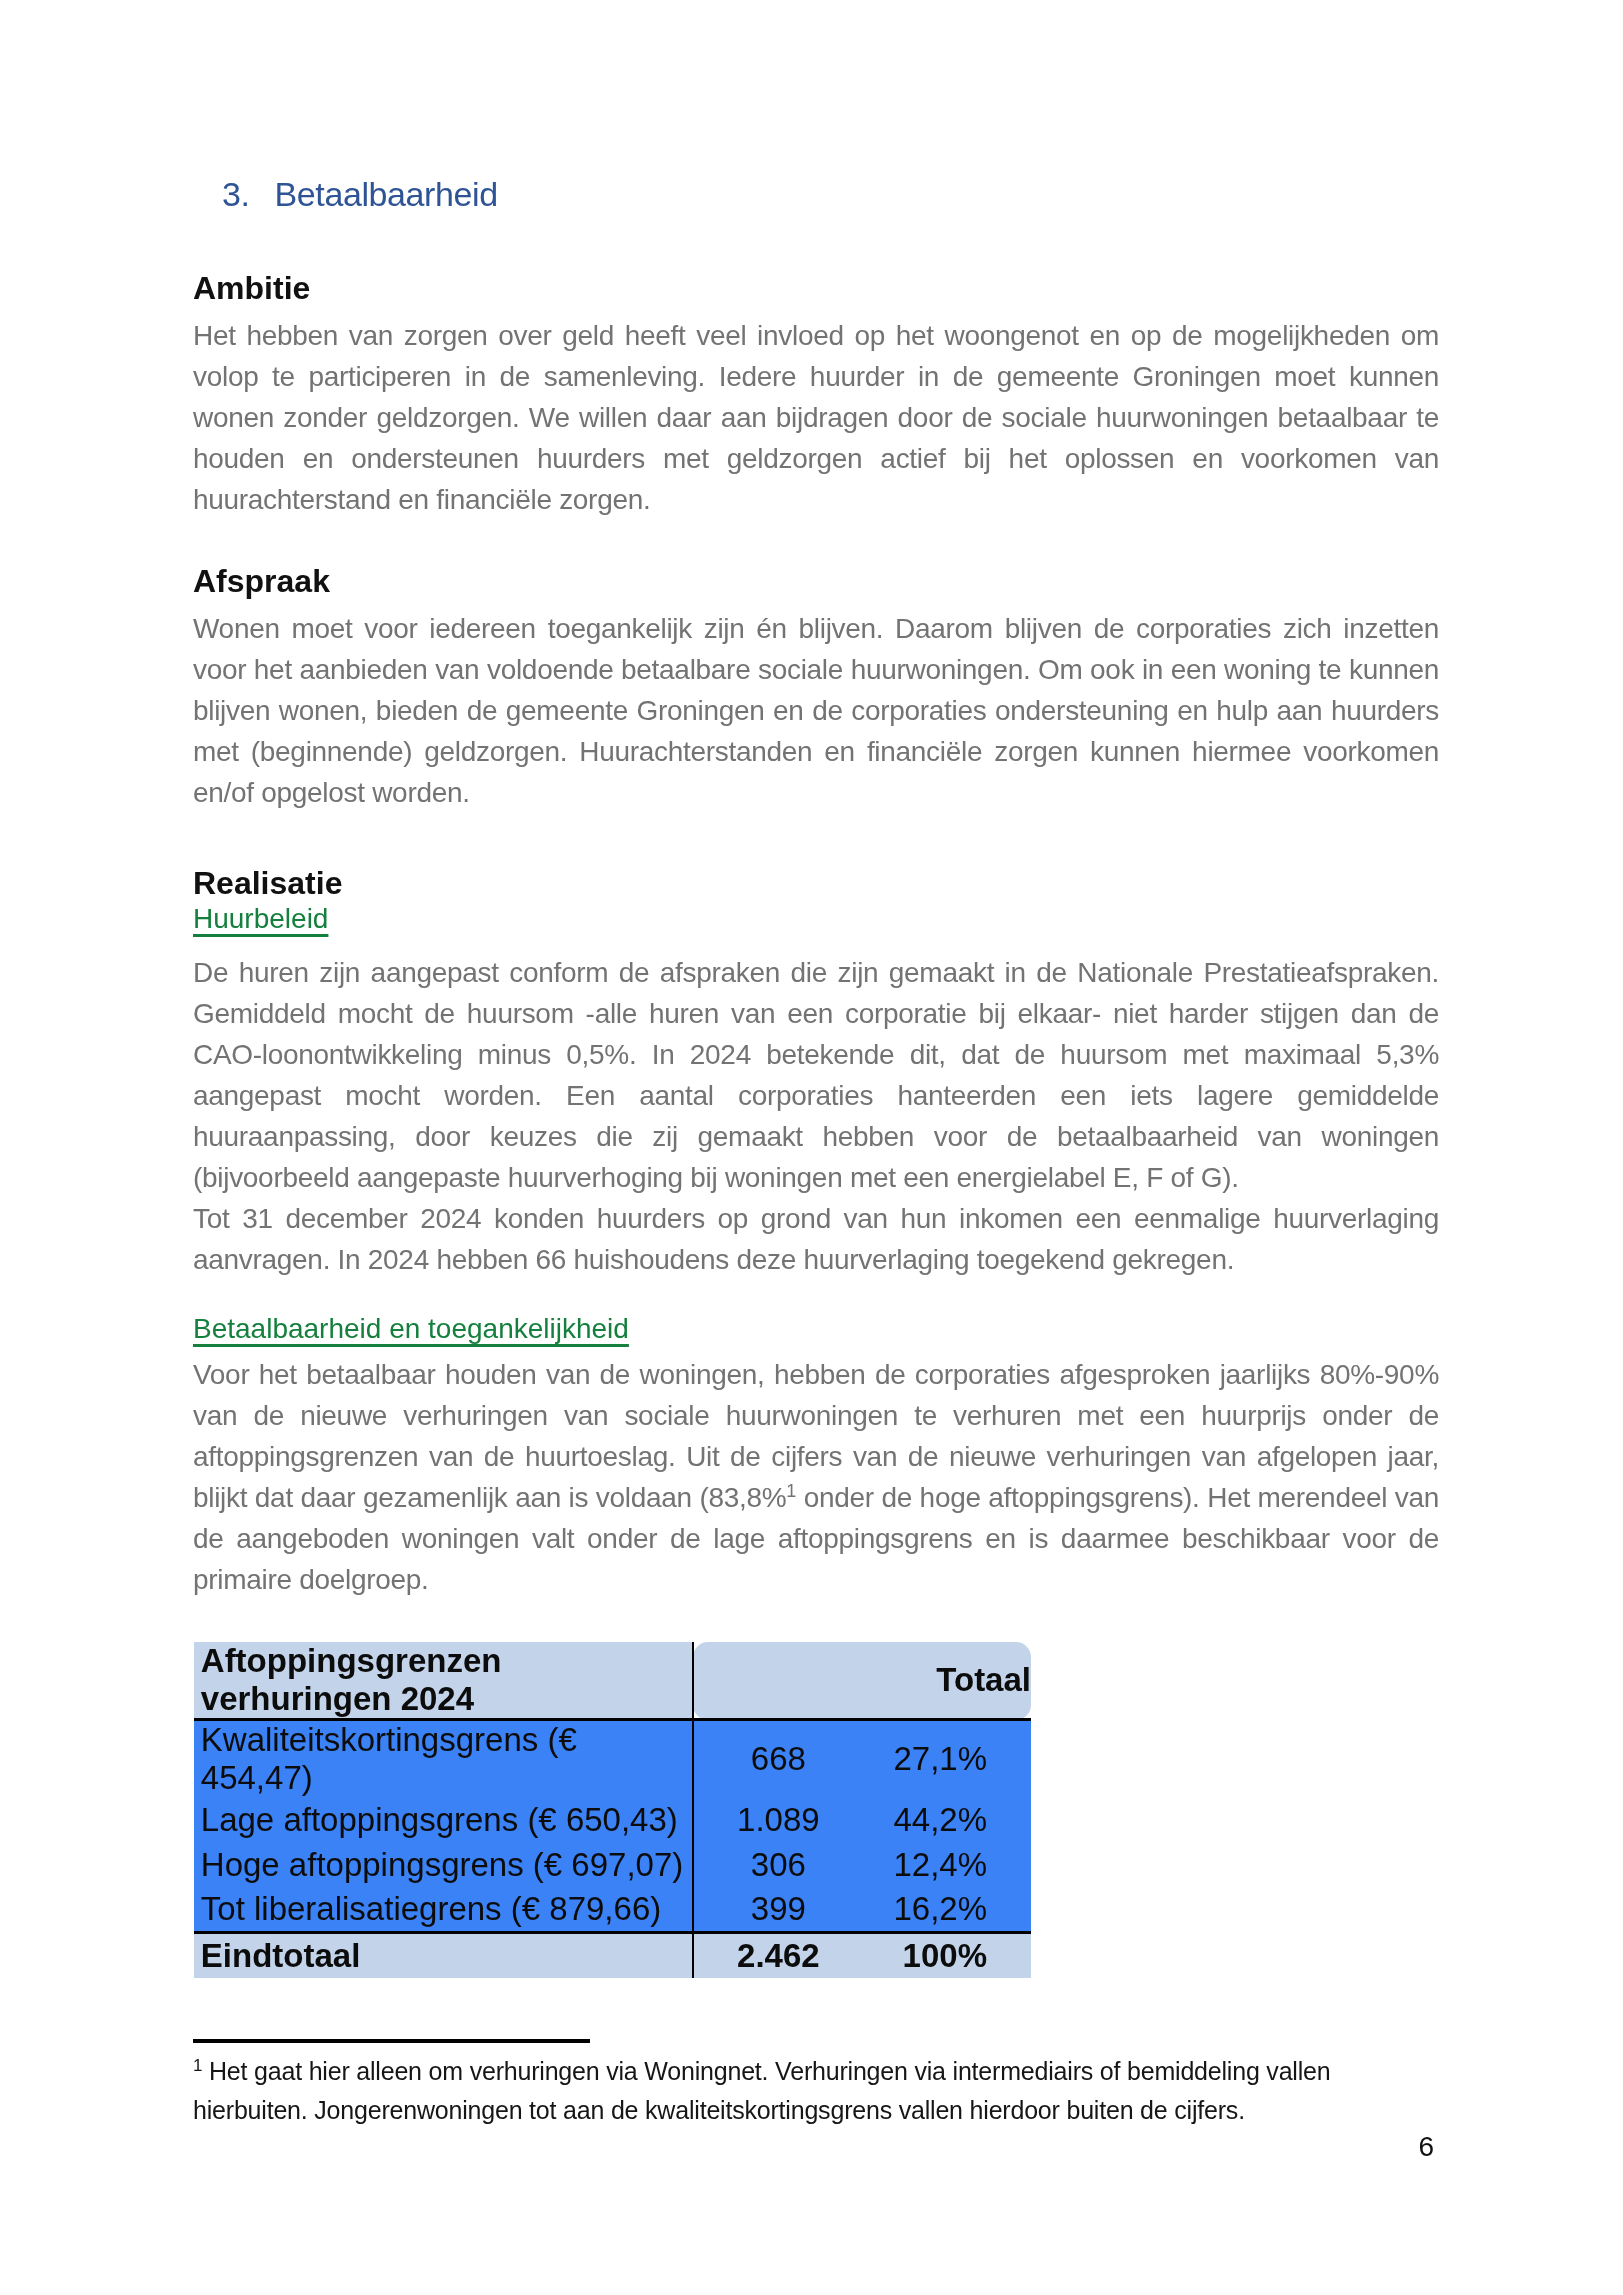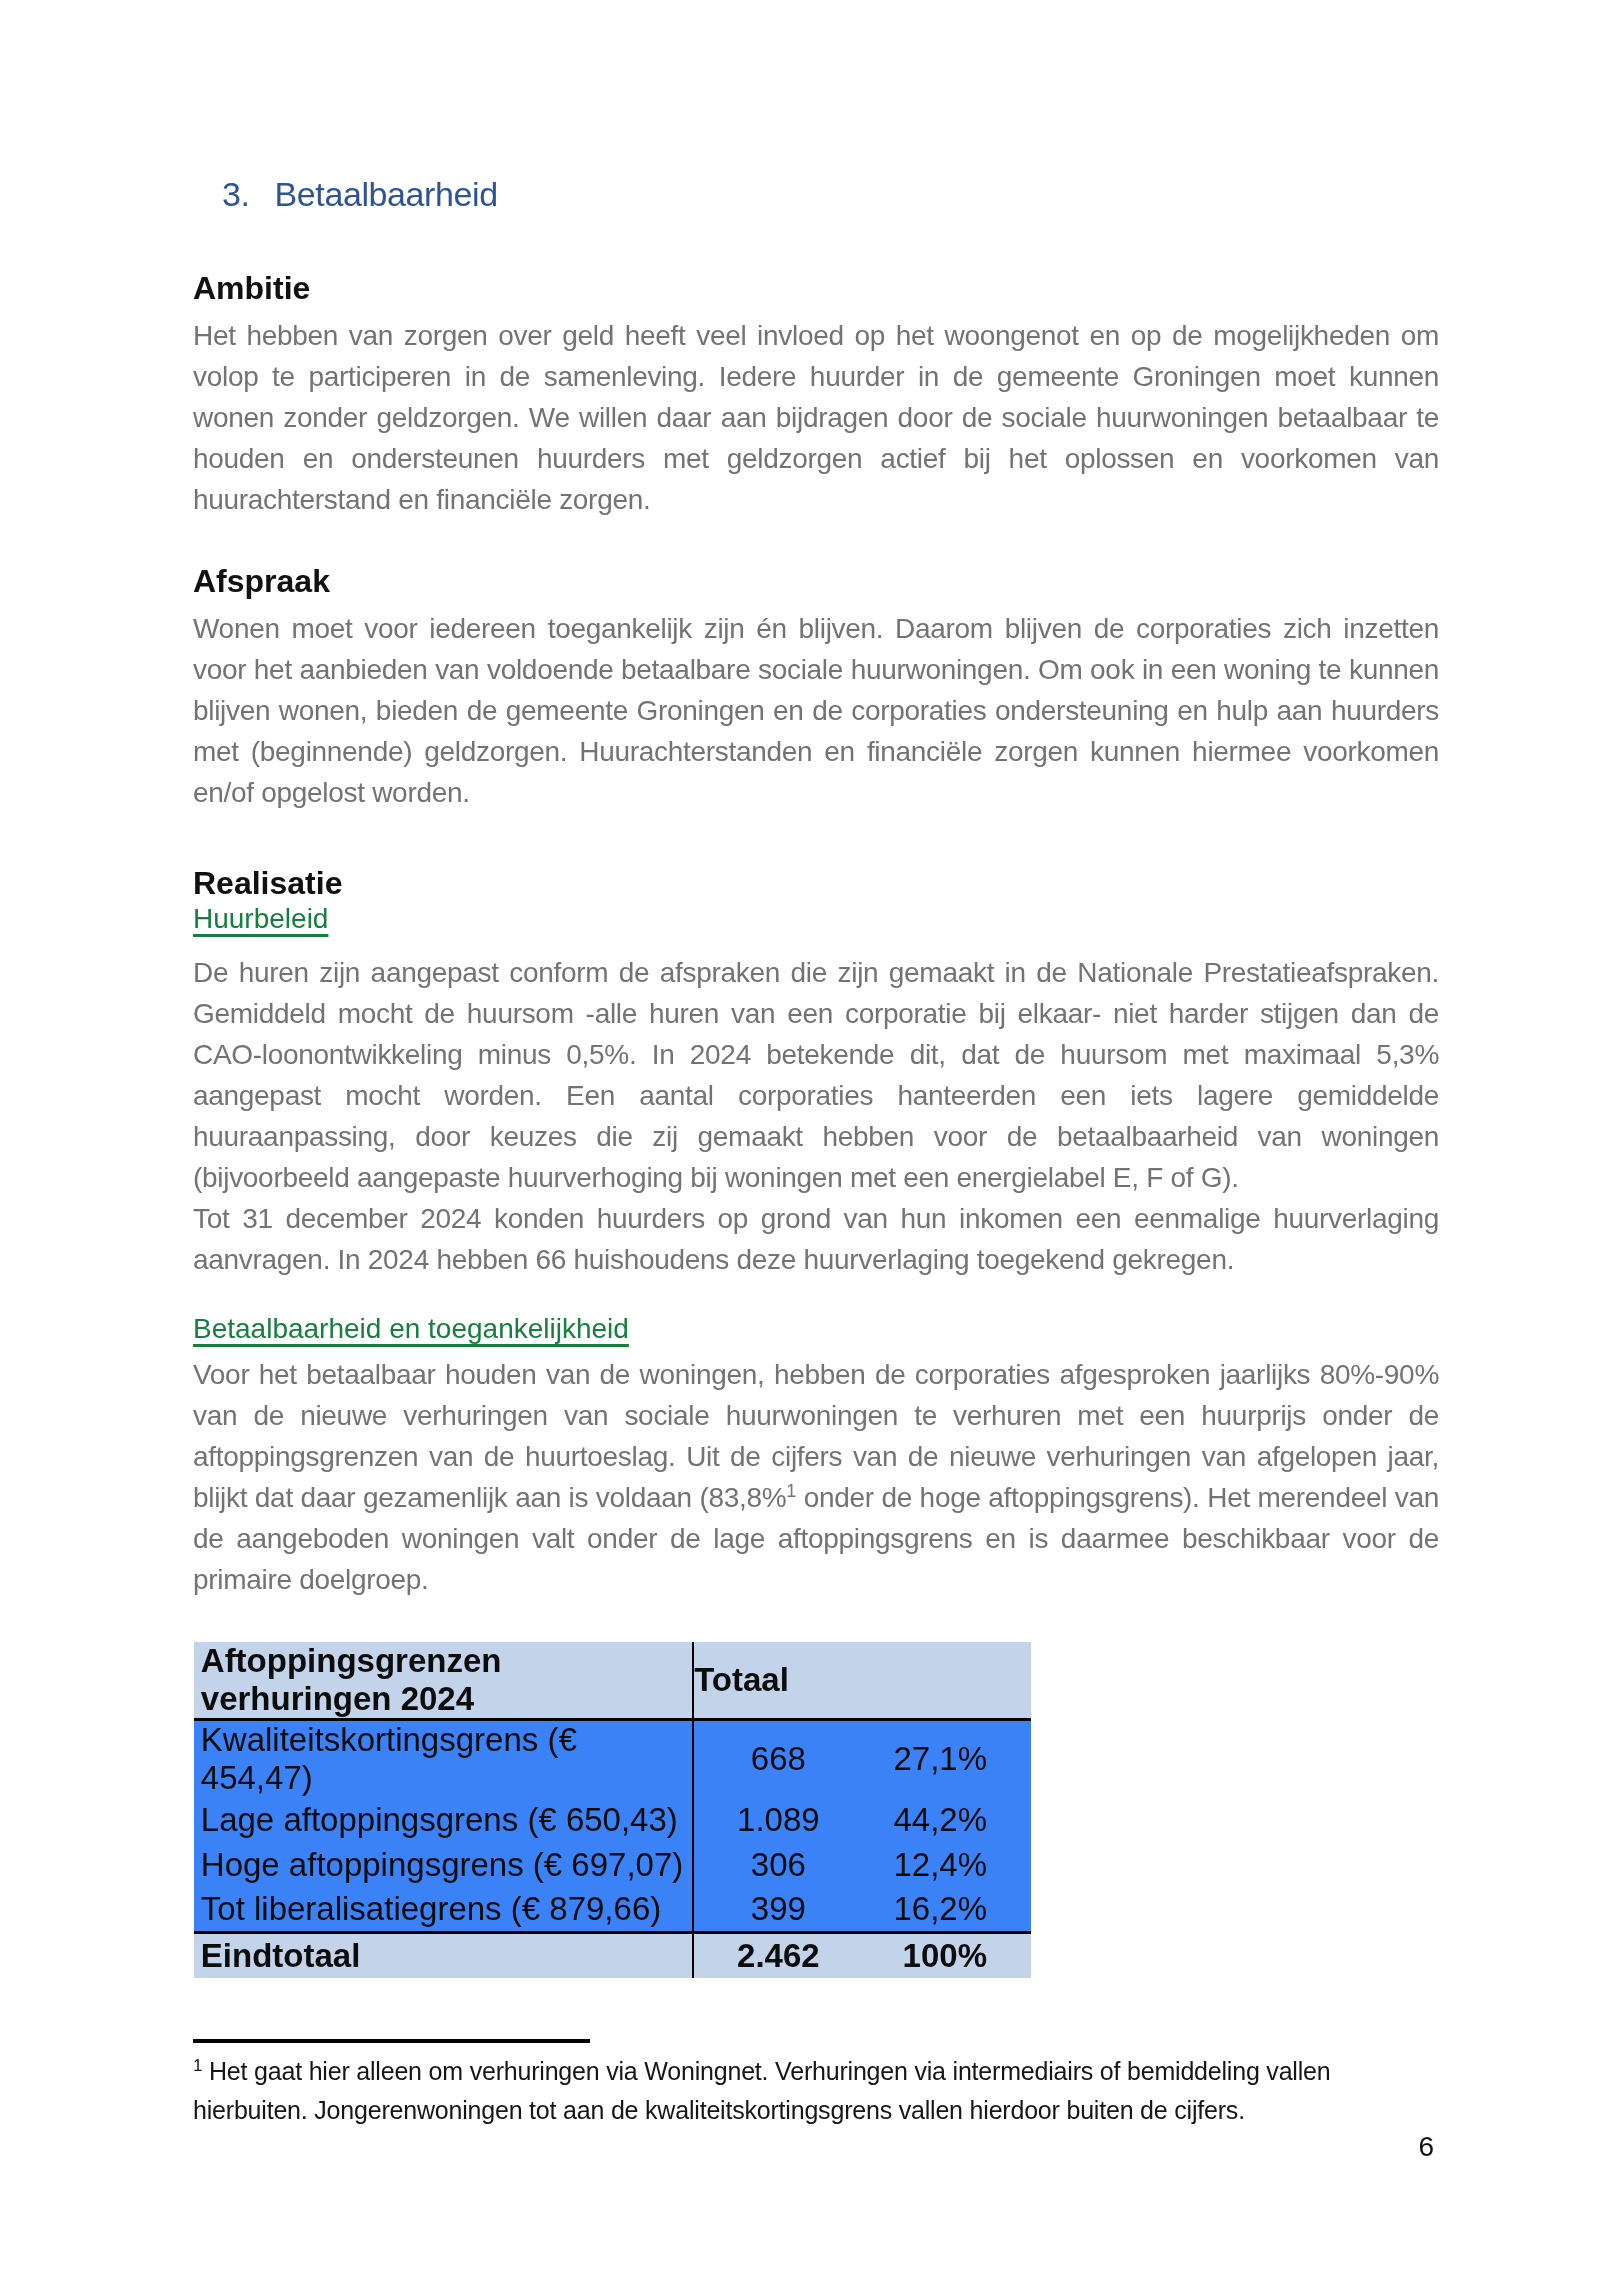--- a/index.html
+++ b/index.html
@@ -62,21 +62,21 @@
     vertical-align: middle;
   }
   .doc-table tr.hdr  { height: 48px; background: #c3d4ea; }
   .doc-table tr.data { height: 45px; background: #3b82f6; }
   .doc-table tr.ftr  { height: 46px; background: #c3d4ea; }
   .doc-table tr.hdr td { border-bottom: 3.4px solid #000; font-weight: bold; }
   .doc-table tr.ftr td { border-top: 3.4px solid #000; font-weight: bold; }
   .doc-table td.c1 { border-right: 2.5px solid #000; padding-left: 6.8px; }
   .doc-table td.cnt { text-align: center; }
   .doc-table td.pct { text-align: right; padding-right: 44px; }
-  .doc-table td.totaal { text-align: left; font-weight: bold; }
+  .doc-table td.totaal { text-align: right; font-weight: bold; border-radius: 15px; }
 
   .fn-sep {
     left: 193px; top: 2039px;
     width: 397px; height: 4.2px;
     background: #000;
   }
   .footnote {
     left: 193px; top: 2052px; width: 1218px;
     font-size: 25px; line-height: 39px;
     letter-spacing: -0.2px;

